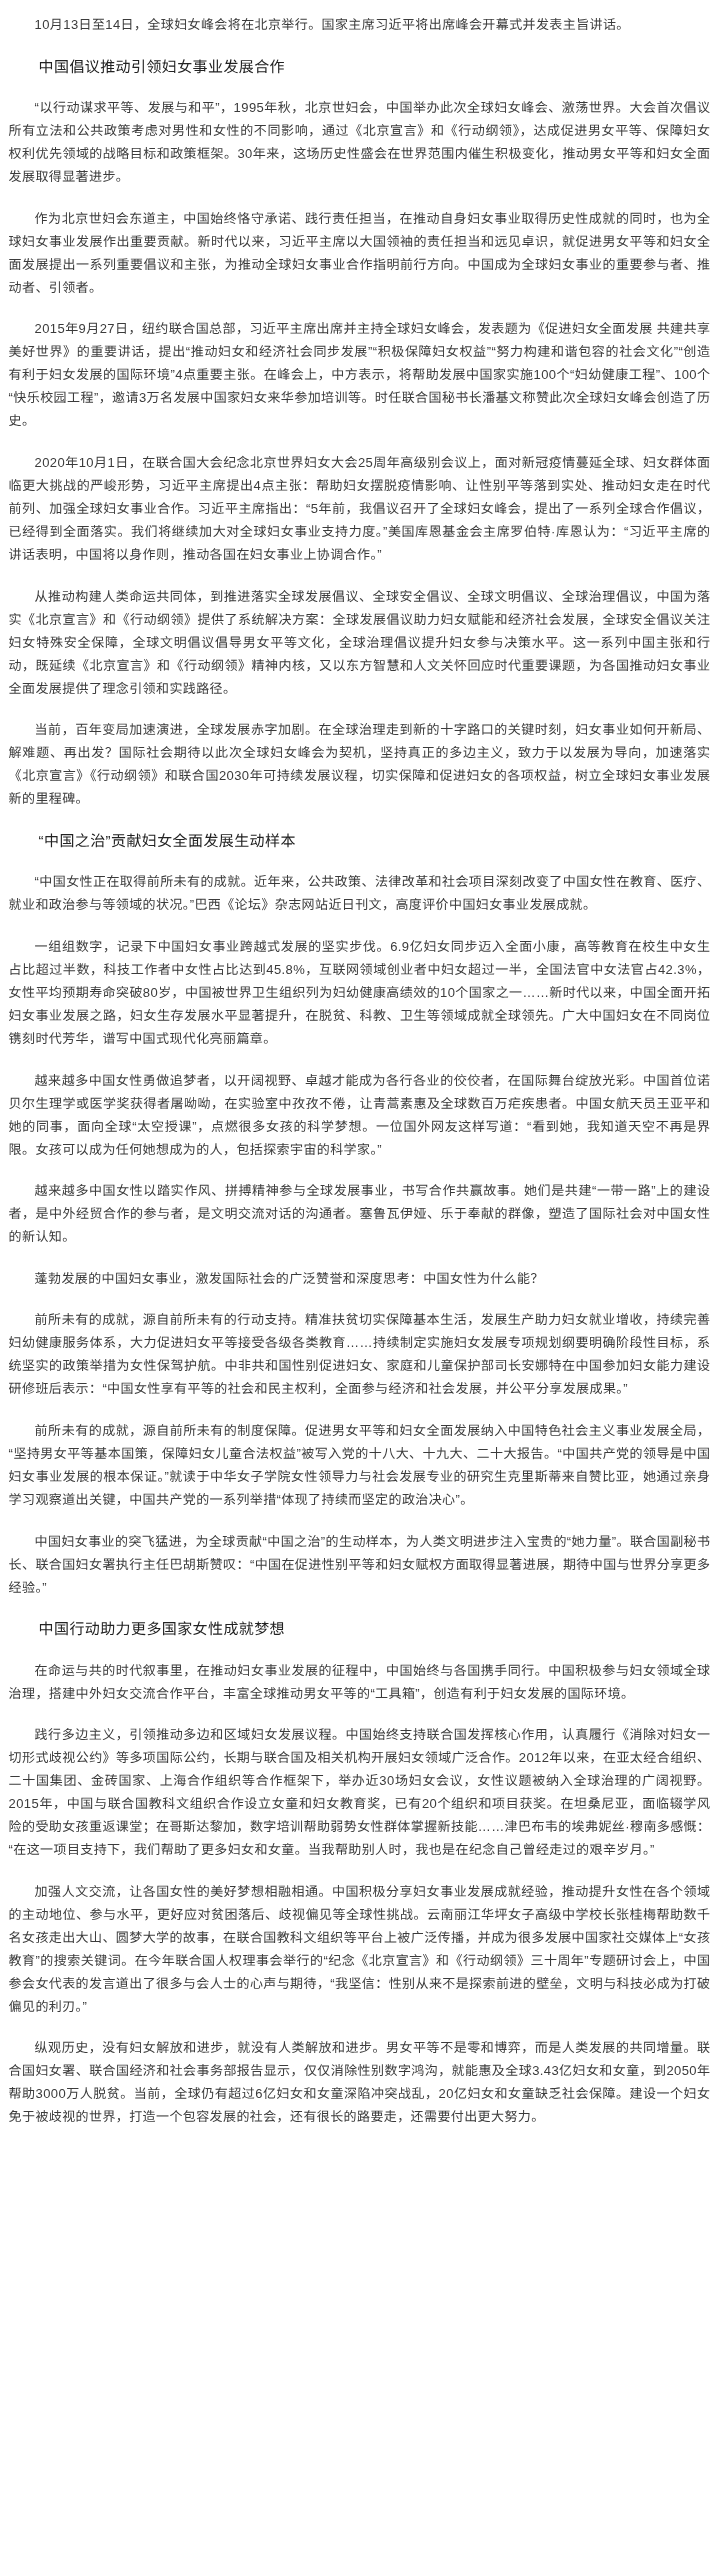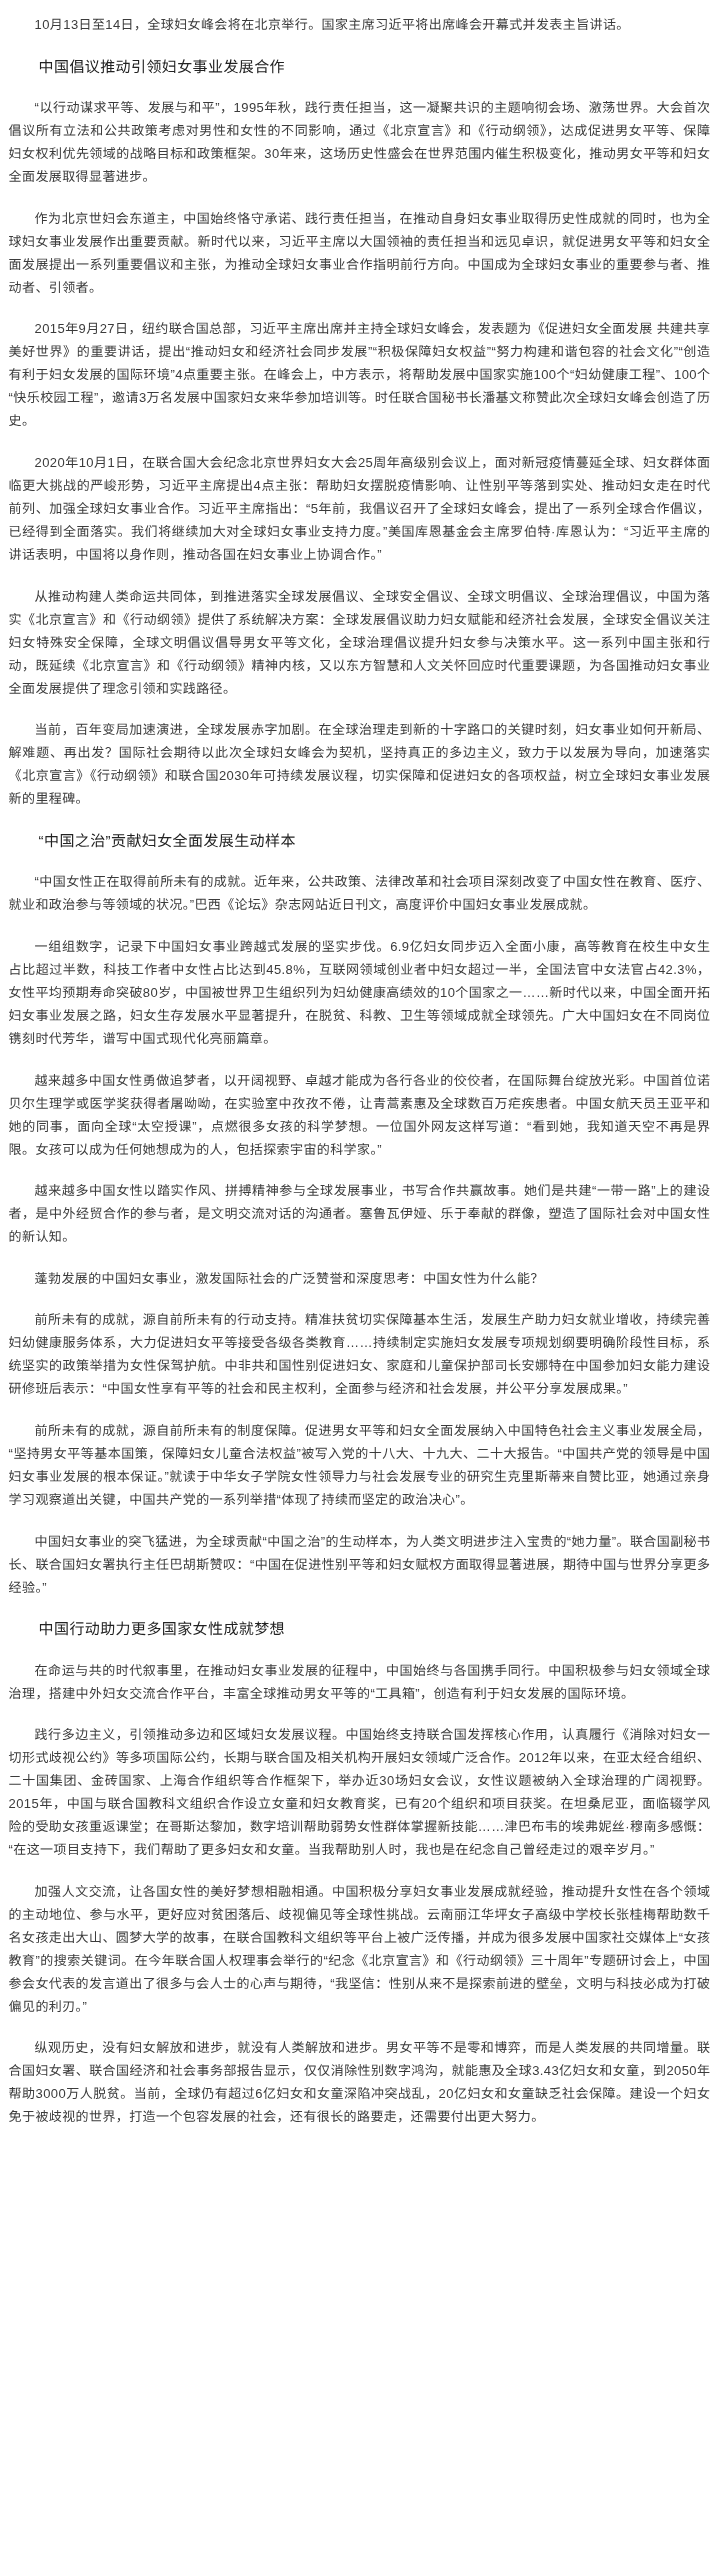--- a/index.html
+++ b/index.html
@@ -35,21 +35,21 @@
   .para:last-child {
     margin-bottom: 0;
   }
 </style>
 </head>
 <body>
 
 <article class="article">
     <p class="para">10月13日至14日，全球妇女峰会将在北京举行。国家主席习近平将出席峰会开幕式并发表主旨讲话。</p>
     <h2 class="heading">中国倡议推动引领妇女事业发展合作</h2>
-    <p class="para">“以行动谋求平等、发展与和平”，1995年秋，践行责任担当，这一凝聚共识的主题响彻会场、激荡世界。大会首次倡议所有立法和公共政策考虑对男性和女性的不同影响，通过《北京宣言》和《行动纲领》，达成促进男女平等、保障妇女权利优先领域的战略目标和政策框架。30年来，这场历史性盛会在世界范围内催生积极变化，推动男女平等和妇女全面发展取得显著进步。</p>
+    <p class="para">“以行动谋求平等、发展与和平”，1995年秋，北京世妇会，中国举办此次全球妇女峰会、激荡世界。大会首次倡议所有立法和公共政策考虑对男性和女性的不同影响，通过《北京宣言》和《行动纲领》，达成促进男女平等、保障妇女权利优先领域的战略目标和政策框架。30年来，这场历史性盛会在世界范围内催生积极变化，推动男女平等和妇女全面发展取得显著进步。</p>
     <p class="para">作为北京世妇会东道主，中国始终恪守承诺、践行责任担当，在推动自身妇女事业取得历史性成就的同时，也为全球妇女事业发展作出重要贡献。新时代以来，习近平主席以大国领袖的责任担当和远见卓识，就促进男女平等和妇女全面发展提出一系列重要倡议和主张，为推动全球妇女事业合作指明前行方向。中国成为全球妇女事业的重要参与者、推动者、引领者。</p>
     <p class="para">2015年9月27日，纽约联合国总部，习近平主席出席并主持全球妇女峰会，发表题为《促进妇女全面发展 共建共享美好世界》的重要讲话，提出“推动妇女和经济社会同步发展”“积极保障妇女权益”“努力构建和谐包容的社会文化”“创造有利于妇女发展的国际环境”4点重要主张。在峰会上，中方表示，将帮助发展中国家实施100个“妇幼健康工程”、100个“快乐校园工程”，邀请3万名发展中国家妇女来华参加培训等。时任联合国秘书长潘基文称赞此次全球妇女峰会创造了历史。</p>
     <p class="para">2020年10月1日，在联合国大会纪念北京世界妇女大会25周年高级别会议上，面对新冠疫情蔓延全球、妇女群体面临更大挑战的严峻形势，习近平主席提出4点主张：帮助妇女摆脱疫情影响、让性别平等落到实处、推动妇女走在时代前列、加强全球妇女事业合作。习近平主席指出：“5年前，我倡议召开了全球妇女峰会，提出了一系列全球合作倡议，已经得到全面落实。我们将继续加大对全球妇女事业支持力度。”美国库恩基金会主席罗伯特·库恩认为：“习近平主席的讲话表明，中国将以身作则，推动各国在妇女事业上协调合作。”</p>
     <p class="para">从推动构建人类命运共同体，到推进落实全球发展倡议、全球安全倡议、全球文明倡议、全球治理倡议，中国为落实《北京宣言》和《行动纲领》提供了系统解决方案：全球发展倡议助力妇女赋能和经济社会发展，全球安全倡议关注妇女特殊安全保障，全球文明倡议倡导男女平等文化，全球治理倡议提升妇女参与决策水平。这一系列中国主张和行动，既延续《北京宣言》和《行动纲领》精神内核，又以东方智慧和人文关怀回应时代重要课题，为各国推动妇女事业全面发展提供了理念引领和实践路径。</p>
     <p class="para">当前，百年变局加速演进，全球发展赤字加剧。在全球治理走到新的十字路口的关键时刻，妇女事业如何开新局、解难题、再出发？国际社会期待以此次全球妇女峰会为契机，坚持真正的多边主义，致力于以发展为导向，加速落实《北京宣言》《行动纲领》和联合国2030年可持续发展议程，切实保障和促进妇女的各项权益，树立全球妇女事业发展新的里程碑。</p>
     <h2 class="heading">“中国之治”贡献妇女全面发展生动样本</h2>
     <p class="para">“中国女性正在取得前所未有的成就。近年来，公共政策、法律改革和社会项目深刻改变了中国女性在教育、医疗、就业和政治参与等领域的状况。”巴西《论坛》杂志网站近日刊文，高度评价中国妇女事业发展成就。</p>
     <p class="para">一组组数字，记录下中国妇女事业跨越式发展的坚实步伐。6.9亿妇女同步迈入全面小康，高等教育在校生中女生占比超过半数，科技工作者中女性占比达到45.8%，互联网领域创业者中妇女超过一半，全国法官中女法官占42.3%，女性平均预期寿命突破80岁，中国被世界卫生组织列为妇幼健康高绩效的10个国家之一……新时代以来，中国全面开拓妇女事业发展之路，妇女生存发展水平显著提升，在脱贫、科教、卫生等领域成就全球领先。广大中国妇女在不同岗位镌刻时代芳华，谱写中国式现代化亮丽篇章。</p>
     <p class="para">越来越多中国女性勇做追梦者，以开阔视野、卓越才能成为各行各业的佼佼者，在国际舞台绽放光彩。中国首位诺贝尔生理学或医学奖获得者屠呦呦，在实验室中孜孜不倦，让青蒿素惠及全球数百万疟疾患者。中国女航天员王亚平和她的同事，面向全球“太空授课”，点燃很多女孩的科学梦想。一位国外网友这样写道：“看到她，我知道天空不再是界限。女孩可以成为任何她想成为的人，包括探索宇宙的科学家。”</p>
     <p class="para">越来越多中国女性以踏实作风、拼搏精神参与全球发展事业，书写合作共赢故事。她们是共建“一带一路”上的建设者，是中外经贸合作的参与者，是文明交流对话的沟通者。塞鲁瓦伊娅、乐于奉献的群像，塑造了国际社会对中国女性的新认知。</p>

